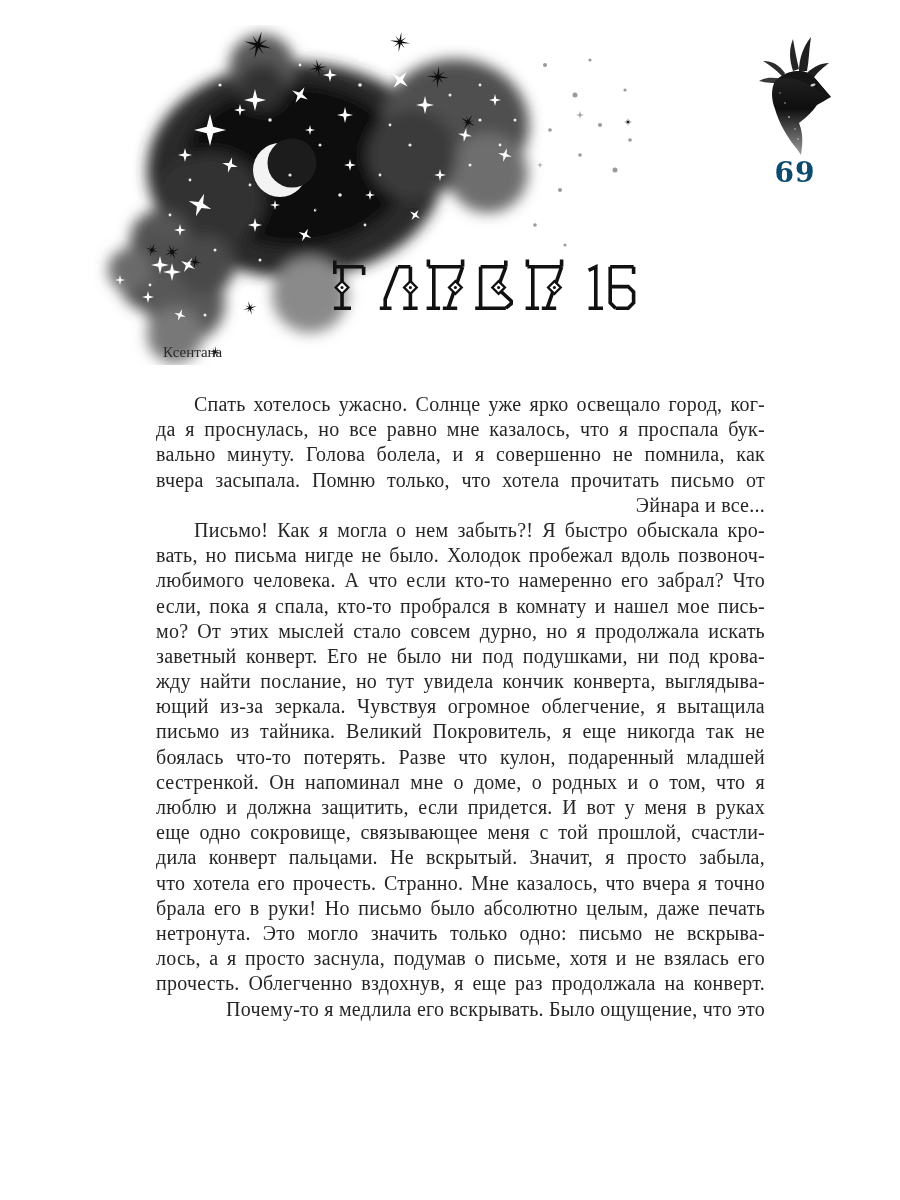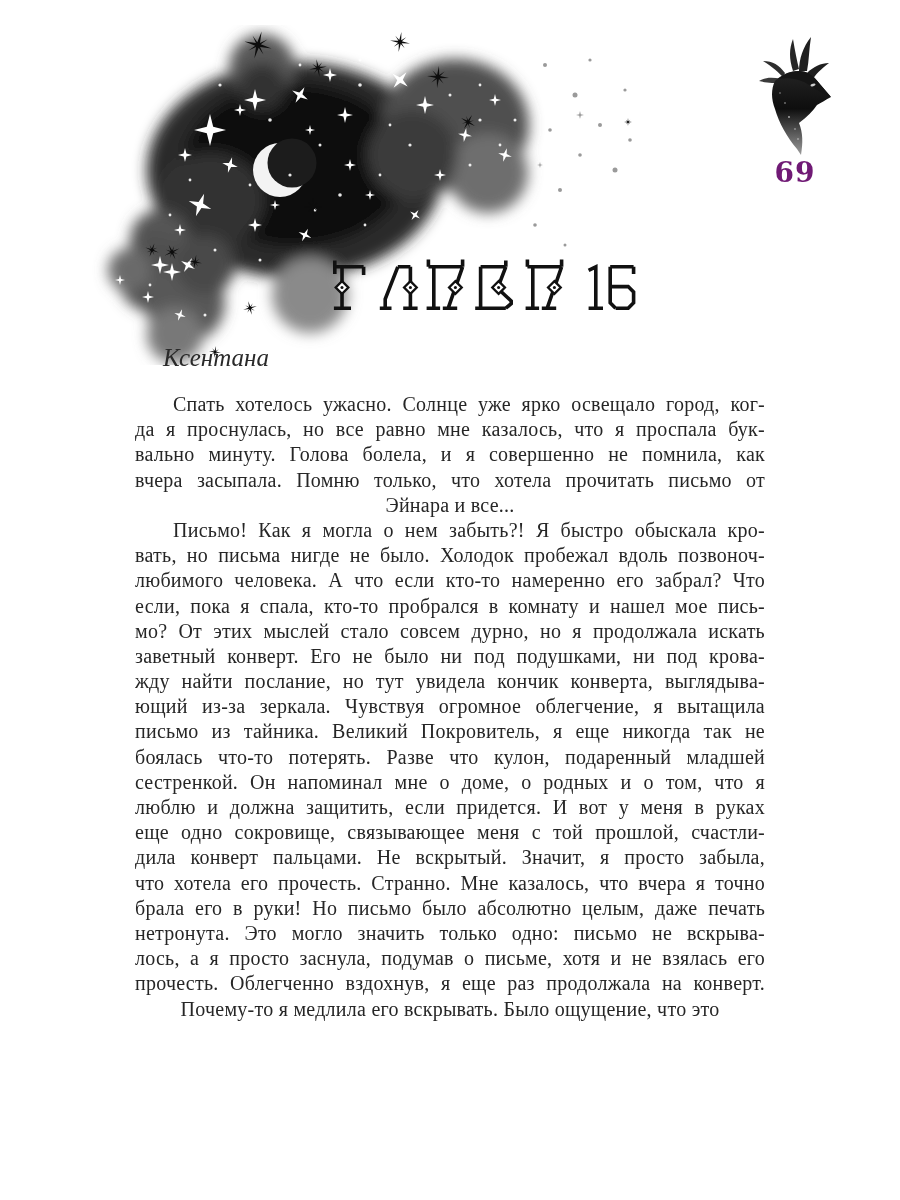--- a/index.html
+++ b/index.html
@@ -10,41 +10,42 @@
     overflow:hidden;
     font-family:"Liberation Serif","DejaVu Serif",serif;
     color:#222;
   }
   
   .ink-art{position:absolute;left:60px;top:25px;width:580px;height:340px;}
   .dragon-art{position:absolute;left:748px;top:33px;width:94px;height:128px;}
   .page-number{
     position:absolute;left:762px;top:156px;width:66px;
     text-align:center;font-family:"DejaVu Serif",serif;
-    font-weight:700;font-size:28px;color:#701a75;letter-spacing:1px;
+    font-weight:700;font-size:28px;color:#0c4a6e;letter-spacing:1px;
   }
   
   .chapter-title{position:absolute;left:333px;top:256px;width:312px;height:66px;}
   .subtitle{
     position:absolute;left:163px;top:344px;width:400px;
-    font-style:italic;font-size:25px;color:#2a2a2a;
+    font-size:15px;color:#2a2a2a;
   }
   
   .body-text{
     position:absolute;left:135px;top:392px;width:630px;
     font-size:20px;line-height:25.2px;color:#262626;
     letter-spacing:0.25px;
   }
   .line{
     height:25.2px;overflow:hidden;
     text-align:justify;
+    margin-left:21px;
   }
   
   .line::after{content:"";display:inline-block;width:100%;height:0;}
-  .line.last{text-align:center;}
+  .line.last{text-align:right;}
   .line.last::after{display:none;}
   .line.first{text-indent:38px;}
 </style>
 </head>
 <body>
 
 <div class="page">
 
   <div class="ink-art" aria-label="ink-splash-with-moon-and-stars">
     <svg width="580" height="340" viewBox="0 0 580 340">

